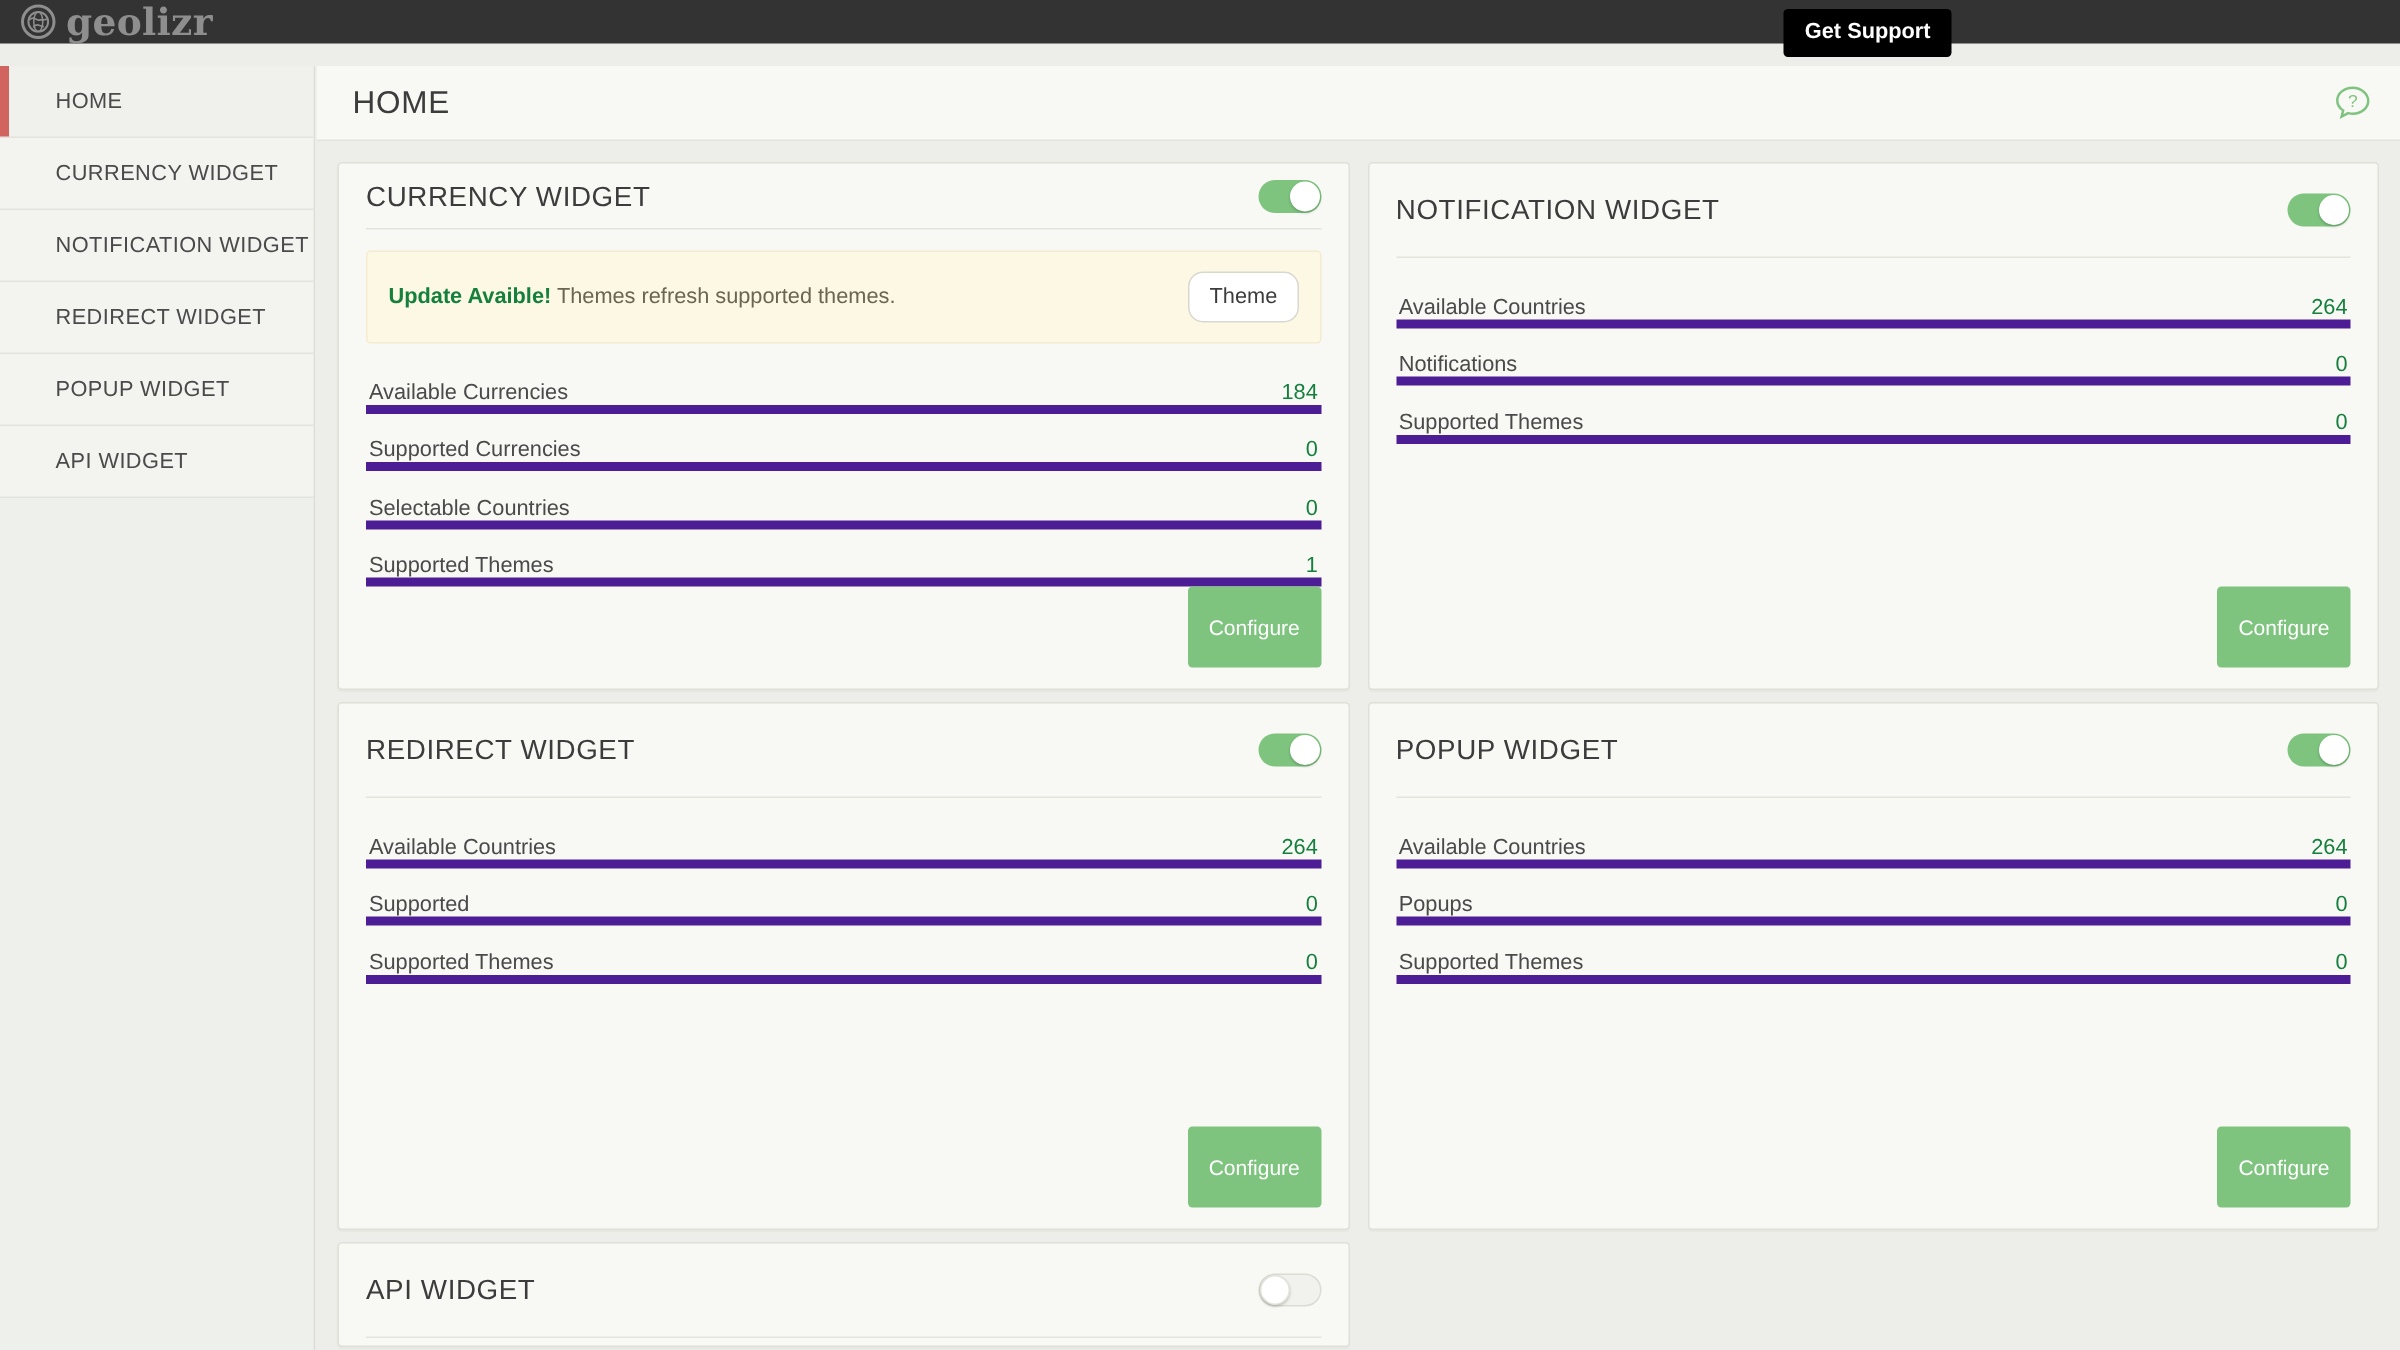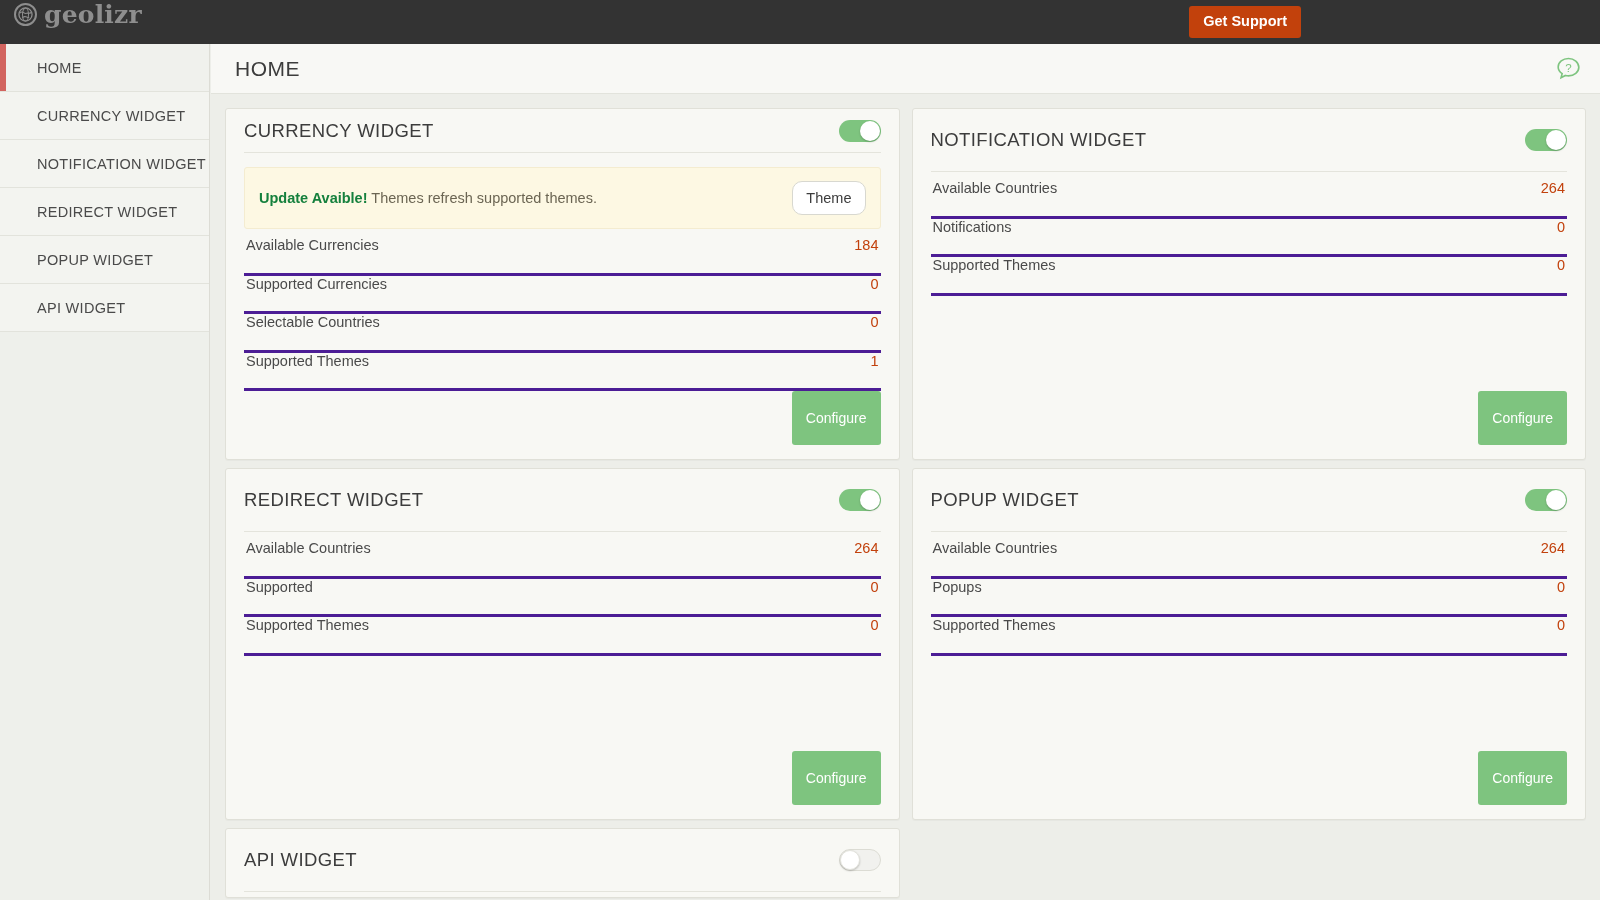--- a/index.html
+++ b/index.html
@@ -9,24 +9,24 @@
     height: 900px;
     overflow: hidden;
     font-family: "Liberation Sans", sans-serif;
     background: #edeee9;
   }
 
   
   .topbar {
     position: absolute;
     top: 0; left: 0;
-    width: 1600px; height: 44px;
+    width: 1600px; height: 29px;
     background: #333333;
     display: flex;
-    align-items: flex-start;
+    align-items: center;
   }
   .logo {
     display: flex;
     align-items: center;
     margin-left: 14px;
     gap: 7px;
   }
   .logo-globe {
     width: 23px; height: 23px;
     border-radius: 50%;
@@ -40,21 +40,21 @@
     color: #8e8e8e;
     font-family: "DejaVu Serif", serif;
     font-size: 25px;
     font-weight: bold;
     letter-spacing: 0.2px;
   }
   .get-support {
     position: absolute;
     right: 299px;
     top: 6px;
-    background: #c2410c;
+    background: #000000;
     color: #ffffff;
     font-size: 14.5px;
     font-weight: bold;
     padding: 8px 14px 9px 14px;
     border-radius: 3px;
     border: none;
     cursor: pointer;
     line-height: 1;
     font-family: "Liberation Sans", sans-serif;
   }
@@ -208,28 +208,28 @@
     cursor: pointer;
     font-family: "Liberation Sans", sans-serif;
     white-space: nowrap;
   }
 
   
   .stats { margin-top: 8px; }
   .stat-row {
     display: flex;
     justify-content: space-between;
-    align-items: flex-start;
+    align-items: flex-end;
     height: 38.5px;
-    border-bottom: 3px solid #4c1d95;
+    border-bottom: 6px solid #4c1d95;
     font-size: 14.5px;
     color: #4a4a4a;
     padding: 0 2px;
   }
-  .stat-value { color: #c2410c; }
+  .stat-value { color: #15803d; }
 
   .card-foot {
     margin-top: auto;
     display: flex;
     justify-content: flex-end;
   }
   .btn-configure {
     background: #7ec47f;
     color: #ffffff;
     border: none;

